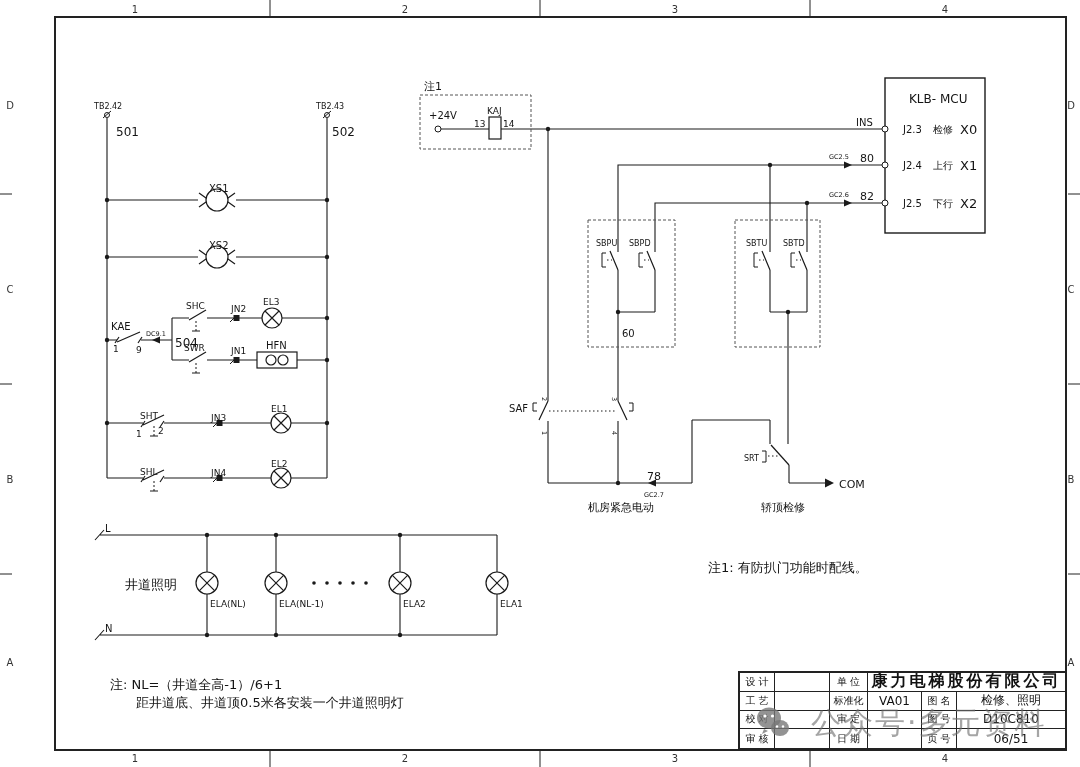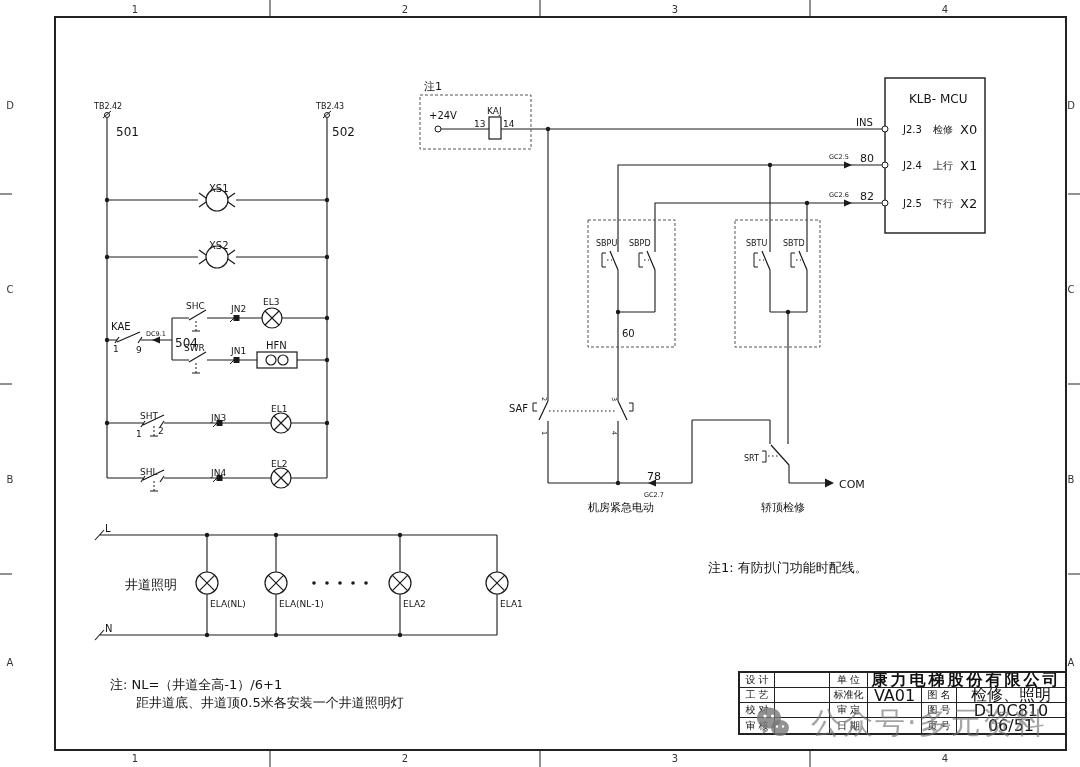--- a/index.html
+++ b/index.html
@@ -4,30 +4,30 @@
 <style>
   html,body{margin:0;padding:0;background:#fff;}
   #canvas{position:relative;width:1080px;height:767px;background:#ffffff;
           font-family:"DejaVu Sans",sans-serif;overflow:hidden;}
   #schem{position:absolute;left:0;top:0;}
   svg text{fill:#141414;font-family:"DejaVu Sans",sans-serif;}
   .t6{font-size:6.5px}.t8{font-size:8px}.t9{font-size:9px}.t10{font-size:10px}
   .t11{font-size:11px}.t12{font-size:12px}.t13{font-size:13px}
   .zone{position:absolute;font-size:10px;color:#333;transform:translate(-50%,-50%);}
   
-  #tb{position:absolute;left:738px;top:671px;width:329px;height:64px;
+  #tb{position:absolute;left:738px;top:671px;width:329px;height:79px;
       display:grid;grid-template-columns:35px 55px 38px 54px 35px 1fr;
       grid-template-rows:repeat(4,1fr);border:2px solid #222;box-sizing:border-box;
       background:transparent;z-index:3;}
   #tb>div{border-right:1px solid #222;border-bottom:1px solid #222;
       display:flex;align-items:center;justify-content:center;
       font-size:10px;color:#111;white-space:nowrap;overflow:hidden;}
   #tb>div.lc{border-right:none}
   #tb>div.lr{border-bottom:none}
-  #tb .val{font-size:16px}
+  #tb .val{font-size:12px}
   #tb .company{grid-column:4/7;font-size:16px;font-weight:600;letter-spacing:3px;}
   
   #wm{position:absolute;left:756px;top:705px;display:flex;align-items:flex-start;
       gap:21px;z-index:5;pointer-events:none;}
   #wm .wmtext{font-size:30px;line-height:36px;color:rgba(110,110,110,0.62);
       letter-spacing:2px;font-weight:400;}
 </style>
 </head>
 <body>
 

